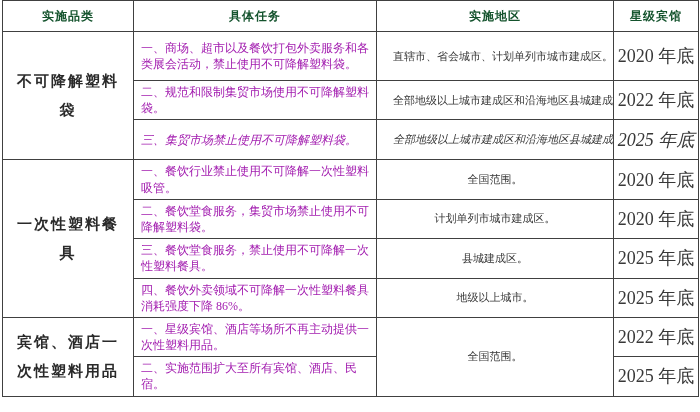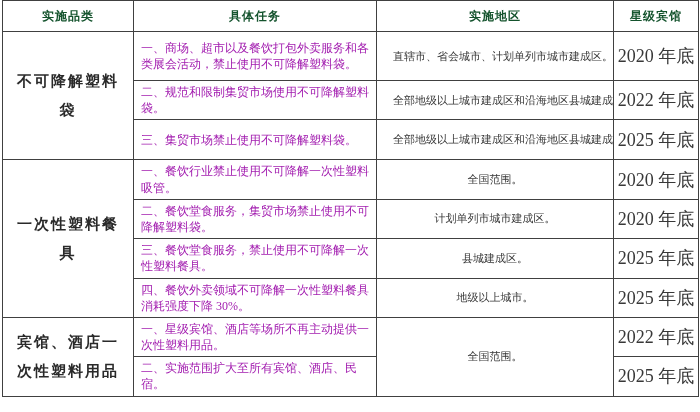--- a/index.html
+++ b/index.html
@@ -76,21 +76,21 @@
   }
   td.deadline {
     font-size: 18px;
     text-align: center;
     white-space: nowrap;
     color: #383838;
   }
   tr.rh  td, tr.rh  th { height: 31px; }
   tr.r1  td { height: 49px; }
   tr.r2  td { height: 34px; }
-  tr.r3  td { height: 40px; }
+  tr.r3  td { height: 40px; font-style: italic; }
   tr.r4  td { height: 31px; }
   tr.r5  td { height: 36px; }
   tr.r6  td { height: 38px; }
   tr.r7  td { height: 36px; }
   tr.r8  td { height: 36px; }
   tr.r9  td { height: 37px; }
 </style>
 </head>
 <body>
 
@@ -139,21 +139,21 @@
       <td class="task">二、餐饮堂食服务，集贸市场禁止使用不可降解塑料袋。</td>
       <td class="region">计划单列市城市建成区。</td>
       <td class="deadline">2020 年底</td>
     </tr>
     <tr class="r6">
       <td class="task">三、餐饮堂食服务，禁止使用不可降解一次性塑料餐具。</td>
       <td class="region">县城建成区。</td>
       <td class="deadline">2025 年底</td>
     </tr>
     <tr class="r7">
-      <td class="task">四、餐饮外卖领域不可降解一次性塑料餐具消耗强度下降 30%。</td>
+      <td class="task">四、餐饮外卖领域不可降解一次性塑料餐具消耗强度下降 86%。</td>
       <td class="region">地级以上城市。</td>
       <td class="deadline">2025 年底</td>
     </tr>
 
     <tr class="r8">
       <td class="cat" rowspan="2">宾馆、酒店一次性塑料用品</td>
       <td class="task">一、星级宾馆、酒店等场所不再主动提供一次性塑料用品。</td>
       <td class="region" rowspan="2">全国范围。</td>
       <td class="deadline">2022 年底</td>
     </tr>

